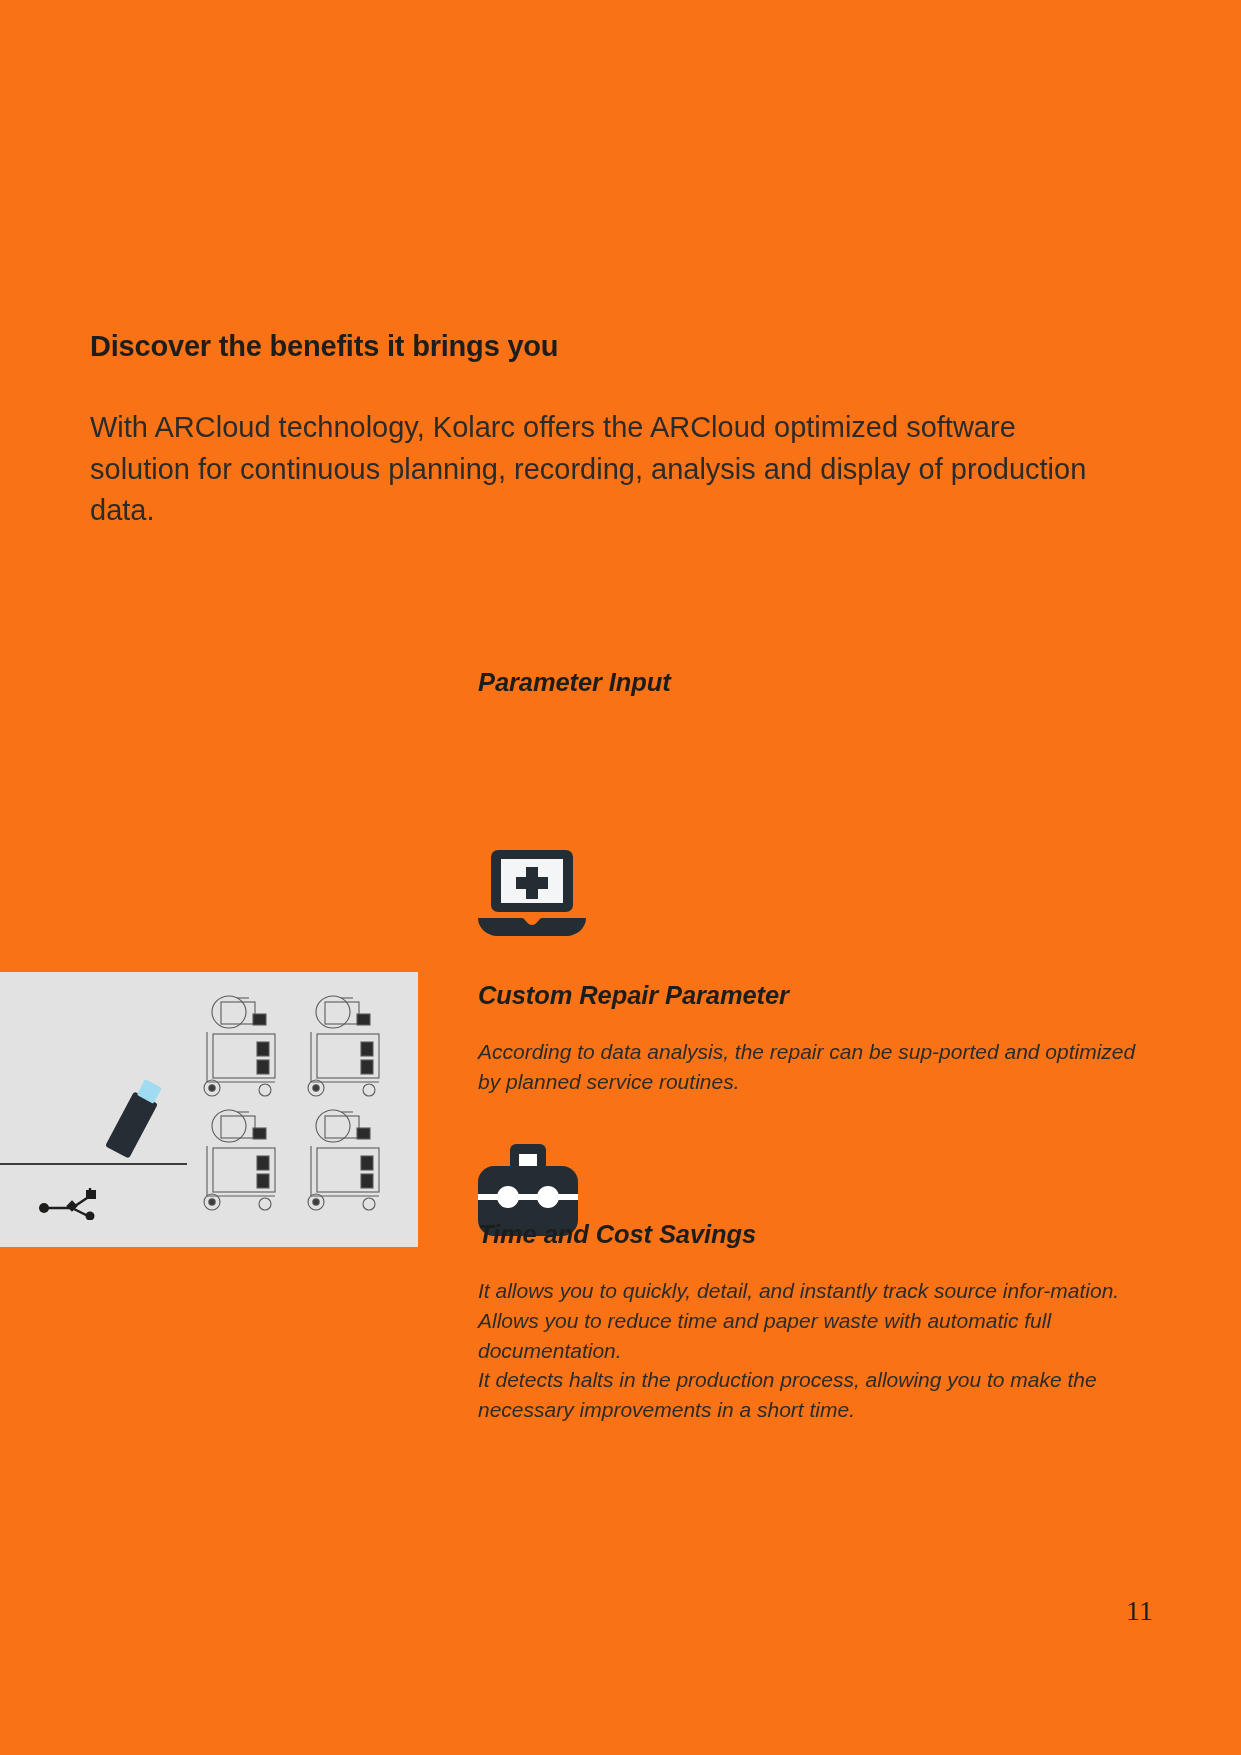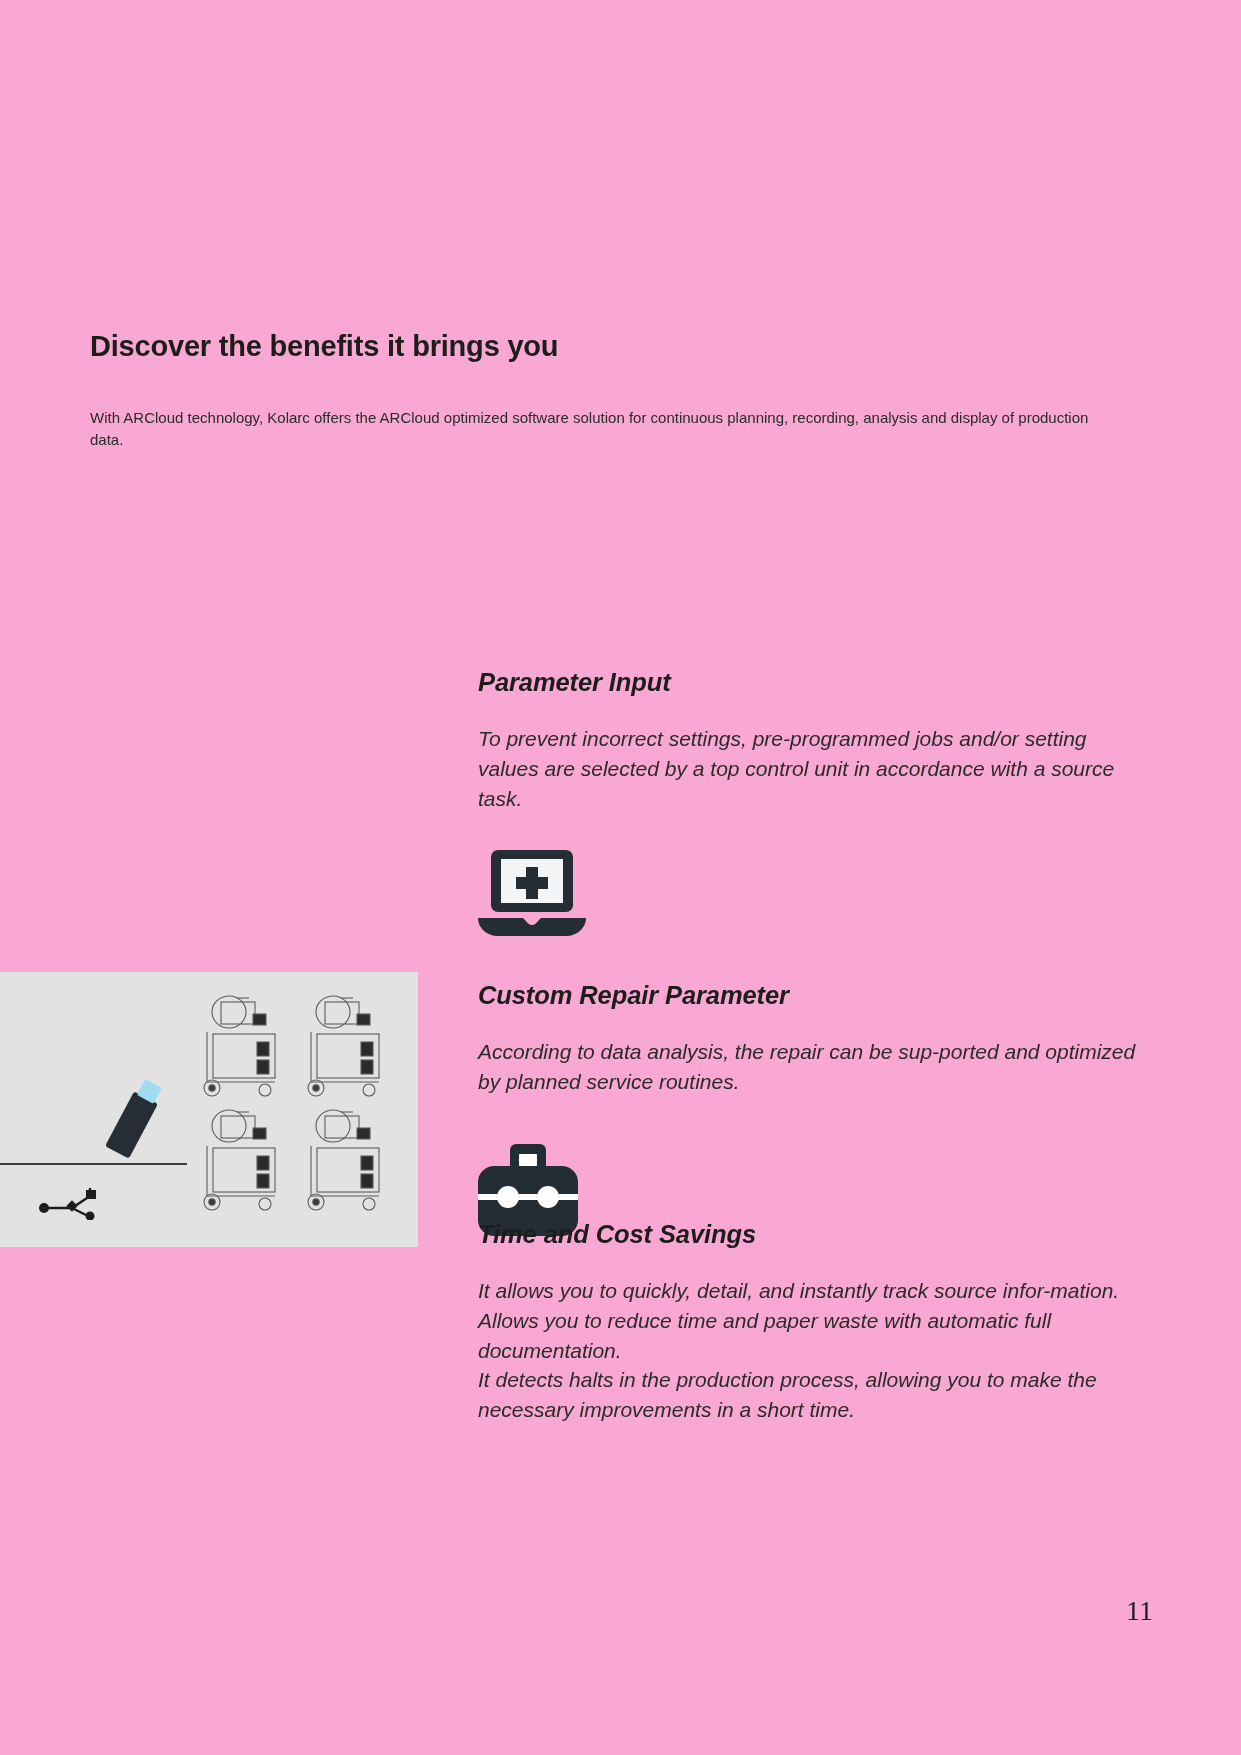--- a/index.html
+++ b/index.html
@@ -10,41 +10,41 @@
   }
   body {
     font-family: "Liberation Sans", sans-serif;
     color: #1d1d1b;
     -webkit-font-smoothing: antialiased;
   }
   .page {
     position: relative;
     width: 1241px;
     height: 1755px;
-    background: #f9a8d4;
+    background: #f97316;
     overflow: hidden;
   }
 
   
   .intro {
     position: absolute;
     left: 90px;
     top: 330px;
     width: 1000px;
   }
   .intro-title {
     font-size: 29px;
     font-weight: bold;
     letter-spacing: -0.2px;
     color: #1d1d1b;
     margin: 0 0 44px 0;
     line-height: 1.15;
   }
   .intro-body {
-    font-size: 15px;
+    font-size: 29px;
     line-height: 1.42;
     color: #2b2b29;
     margin: 0;
     max-width: 1005px;
     font-weight: normal;
   }
 
   
   .illustration {
     position: absolute;
@@ -240,21 +240,20 @@
           <circle cx="13" cy="94" r="3.2" fill="#3c3c3b"></circle>
           <circle cx="66" cy="96" r="6"></circle>
           <path d="M38 4 L50 4"></path>
         </g>
       </svg>
     </div>
   </figure>
 
   <section class="feature" id="feature-parameter-input">
     <h2 class="feature-title">Parameter Input</h2>
-    <p class="feature-body">To prevent incorrect settings, pre-programmed jobs and/or setting values are selected by a top control unit in accordance with a source task.</p>
   </section>
 
   <div class="feature-icon" id="icon-laptop-plus">
     <svg width="108" height="86" viewBox="0 0 108 86">
       <rect x="13" y="0" width="82" height="62" rx="7" fill="#252d34"></rect>
       <rect x="23" y="9" width="62" height="44" fill="#f3f5f7"></rect>
       <path d="M48 17 h12 v10 h10 v12 h-10 v10 h-12 v-10 h-10 v-12 h10 z" fill="#252d34"></path>
       <path d="M0 68 h44 c3 0 5 7 10 7 s7 -7 10 -7 h44 c0 10 -9 18 -20 18 h-68 c-11 0 -20 -8 -20 -18 z" fill="#252d34"></path>
     </svg>
   </div>

